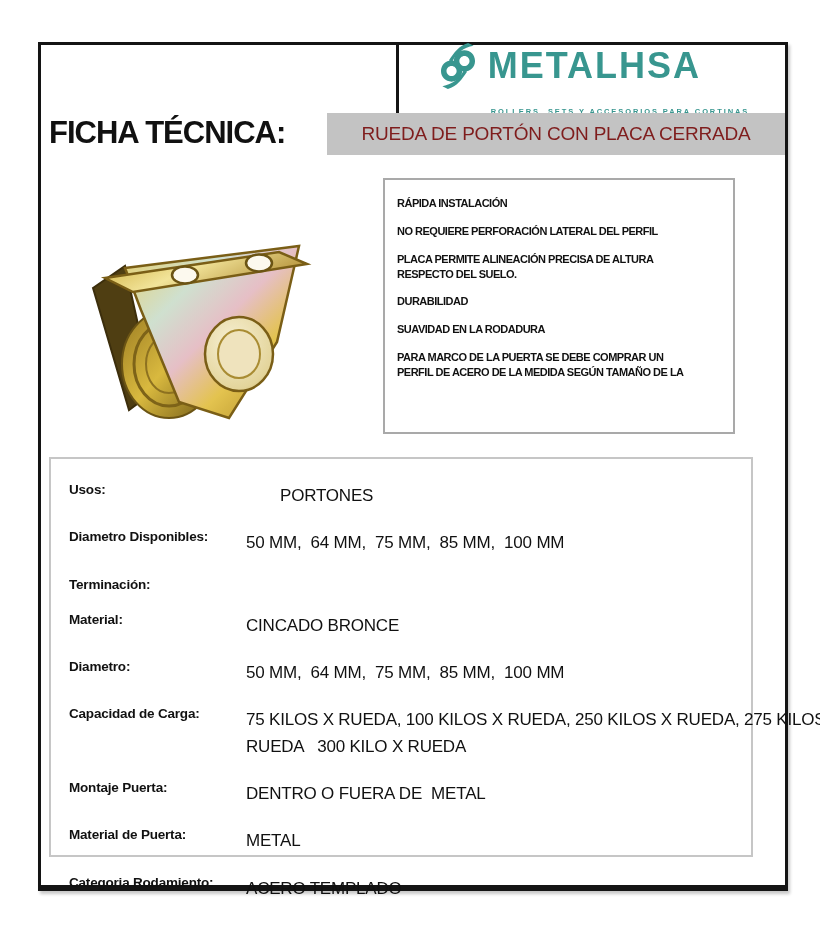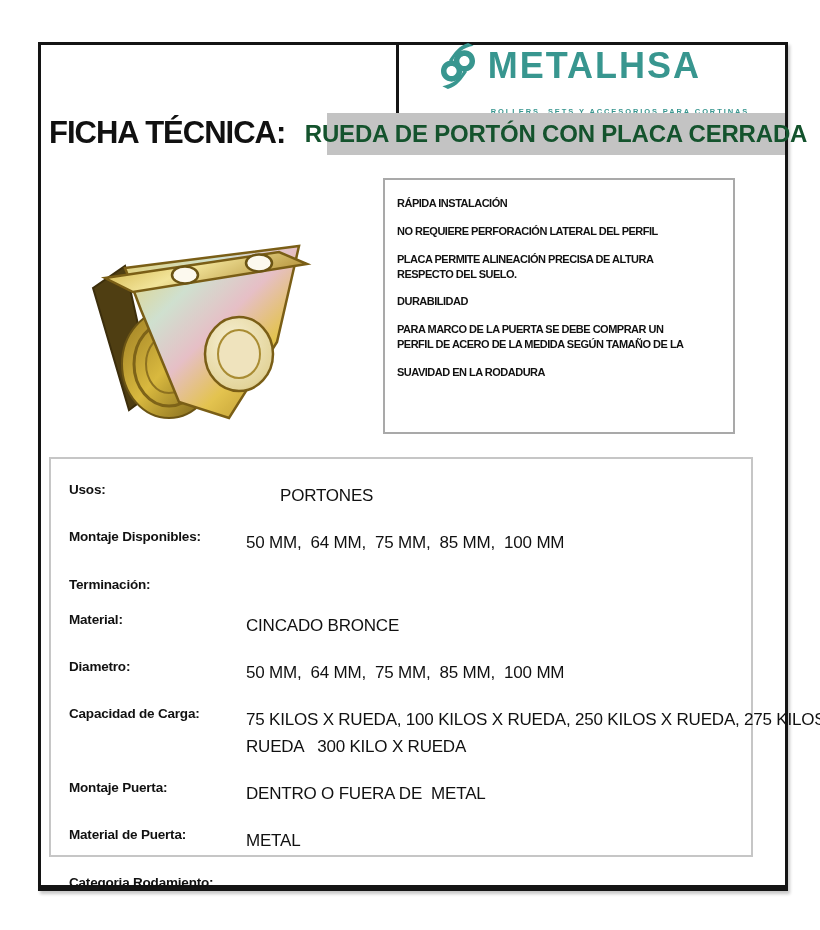--- a/index.html
+++ b/index.html
@@ -11,21 +11,21 @@
   .logo-box{position:absolute;top:0;right:0;width:386px;height:68px;border-left:3px solid #141414;
             display:flex;align-items:center;justify-content:center;background:#fff;}
   .logo-lockup{display:flex;flex-direction:column;}
   .logo-row{display:flex;align-items:center;gap:7px;}
   .brand{font-size:36px;font-weight:bold;letter-spacing:2px;line-height:1;}
   .tagline{font-size:7.5px;font-weight:bold;letter-spacing:1.9px;margin-top:18px;padding-left:56px;white-space:pre;}
   
   .ficha-title{position:absolute;left:8px;top:70px;font-size:31px;font-weight:bold;letter-spacing:-1px;white-space:pre;}
   .title-bar{position:absolute;left:286px;right:0;top:68px;height:42px;background:#c3c3c3;
              display:flex;align-items:center;justify-content:center;}
-  .title-bar span{font-size:24px;font-weight:bold;letter-spacing:-0.2px;color:#14532d;white-space:pre;}
+  .title-bar span{font-size:19px;font-weight:normal;letter-spacing:-0.2px;color:#7f1d1d;white-space:pre;}
   
   .features-box{position:absolute;left:342px;top:133px;width:352px;height:256px;border:2px solid #a9a9a9;
                 box-sizing:border-box;padding:16px 8px 0 12px;background:#fff;}
   .feature{margin:0 0 13px;font-size:11px;font-weight:bold;letter-spacing:-0.5px;line-height:1.35;white-space:pre;}
   
   .product{position:absolute;left:38px;top:185px;width:245px;height:200px;}
   
   .specs-box{position:absolute;left:8px;top:412px;width:704px;height:400px;border:2px solid #c6c6c6;
              box-sizing:border-box;padding:23px 10px 0 18px;background:#fff;}
   .spec-row{display:grid;grid-template-columns:177px 1fr;align-items:start;margin-bottom:20px;}
@@ -62,23 +62,23 @@
     <div class="title-bar">
       <span>RUEDA DE PORTÓN CON PLACA CERRADA</span>
     </div>
 
     <div class="features-box">
       <p class="feature">RÁPIDA INSTALACIÓN</p>
       <p class="feature">NO REQUIERE PERFORACIÓN LATERAL DEL PERFIL</p>
       <p class="feature">PLACA PERMITE ALINEACIÓN PRECISA DE ALTURA
 RESPECTO DEL SUELO.</p>
       <p class="feature">DURABILIDAD</p>
+      <p class="feature">SUAVIDAD EN LA RODADURA</p>
       <p class="feature">PARA MARCO DE LA PUERTA SE DEBE COMPRAR UN
 PERFIL DE ACERO DE LA MEDIDA SEGÚN TAMAÑO DE LA</p>
-      <p class="feature">SUAVIDAD EN LA RODADURA</p>
     </div>
 
     <div class="product">
       <svg width="245" height="200" viewBox="0 0 245 200" aria-hidden="true">
         <defs>
           <linearGradient id="gMain" x1="0" y1="0" x2="1" y2="1">
             <stop offset="0" stop-color="#e8cf6a"></stop>
             <stop offset="0.3" stop-color="#cfe0cf"></stop>
             <stop offset="0.5" stop-color="#e6bfc6"></stop>
             <stop offset="0.7" stop-color="#e3c34f"></stop>
@@ -118,21 +118,21 @@
         <ellipse cx="180" cy="33" rx="13" ry="8.5" fill="#fcf9ee" stroke="#6b5414" stroke-width="2.5"></ellipse>
       </svg>
     </div>
 
     <div class="specs-box">
       <div class="spec-row indent">
         <div class="spec-label">Usos:</div>
         <div class="spec-value">PORTONES</div>
       </div>
       <div class="spec-row">
-        <div class="spec-label">Montaje Disponibles:</div>
+        <div class="spec-label">Diametro Disponibles:</div>
         <div class="spec-value">50 MM,  64 MM,  75 MM,  85 MM,  100 MM</div>
       </div>
       <div class="spec-row">
         <div class="spec-label">Terminación:</div>
       </div>
       <div class="spec-row">
         <div class="spec-label">Material:</div>
         <div class="spec-value">CINCADO BRONCE</div>
       </div>
       <div class="spec-row">
@@ -147,17 +147,18 @@
       <div class="spec-row">
         <div class="spec-label">Montaje Puerta:</div>
         <div class="spec-value">DENTRO O FUERA DE  METAL</div>
       </div>
       <div class="spec-row">
         <div class="spec-label">Material de Puerta:</div>
         <div class="spec-value">METAL</div>
       </div>
       <div class="spec-row">
         <div class="spec-label">Categoria Rodamiento:</div>
+        <div class="spec-value">ACERO TEMPLADO</div>
       </div>
     </div>
 
   </div>
 </div>
 
 </body></html>

